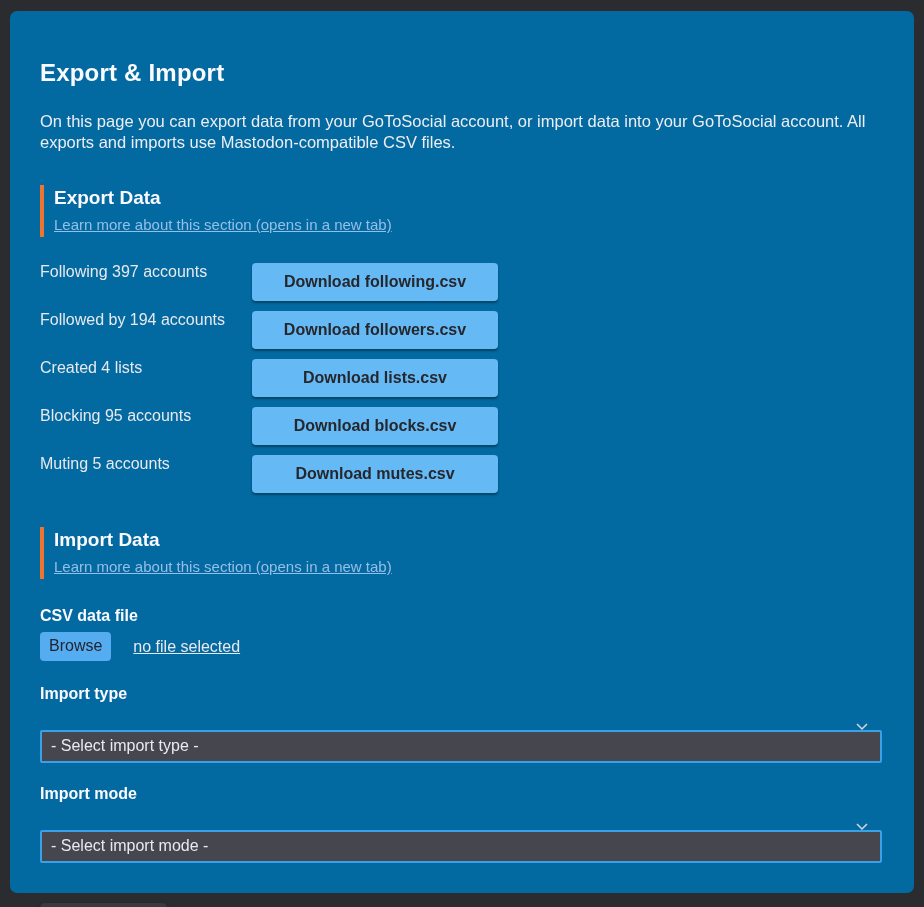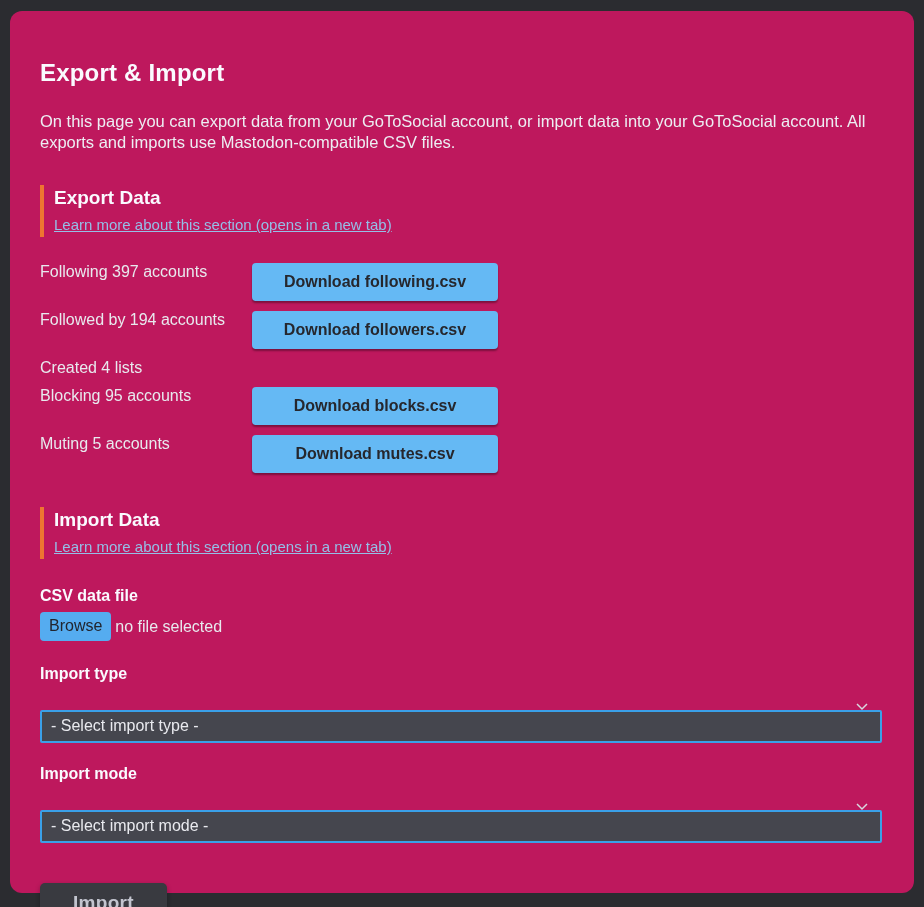--- a/index.html
+++ b/index.html
@@ -9,22 +9,22 @@
     height: 907px;
     background: #2b2c30;
     font-family: "Liberation Sans", sans-serif;
     overflow: hidden;
   }
   .panel {
     box-sizing: border-box;
     margin: 11px 10px 0 10px;
     width: 904px;
     height: 882px;
-    background: #be185d;
-    border-radius: 12px;
+    background: #0369a1;
+    border-radius: 7px;
     padding: 30px;
   }
   h1 {
     font-size: 24px;
     font-weight: 700;
     color: #fafaff;
     margin: 18px 0 24px 0;
     letter-spacing: 0.2px;
   }
   .desc {
@@ -78,34 +78,35 @@
   .field-label {
     display: block;
     font-size: 16px;
     font-weight: 700;
     color: #fafaff;
     margin: 0 0 7px 0;
   }
   .file-input {
     display: flex;
     align-items: center;
-    gap: 4px;
+    gap: 22px;
     margin-bottom: 24px;
     cursor: pointer;
   }
   .browse-btn {
     background: #55acf0;
     color: #22252e;
     font-size: 16px;
     padding: 5px 9px 6px 9px;
     border-radius: 4px;
   }
   .file-status {
     font-size: 16px;
     color: #e8e9ee;
+    text-decoration: underline;
   }
   .select-wrap {
     position: relative;
     margin-bottom: 22px;
   }
   select {
     -webkit-appearance: none;
     -moz-appearance: none;
     appearance: none;
     box-sizing: border-box;
@@ -161,20 +162,21 @@
       <div class="row">
         <span class="row-label">Following 397 accounts</span>
         <button class="dl-btn">Download following.csv</button>
       </div>
       <div class="row">
         <span class="row-label">Followed by 194 accounts</span>
         <button class="dl-btn">Download followers.csv</button>
       </div>
       <div class="row">
         <span class="row-label">Created 4 lists</span>
+        <button class="dl-btn">Download lists.csv</button>
       </div>
       <div class="row">
         <span class="row-label">Blocking 95 accounts</span>
         <button class="dl-btn">Download blocks.csv</button>
       </div>
       <div class="row">
         <span class="row-label">Muting 5 accounts</span>
         <button class="dl-btn">Download mutes.csv</button>
       </div>
     </div>

